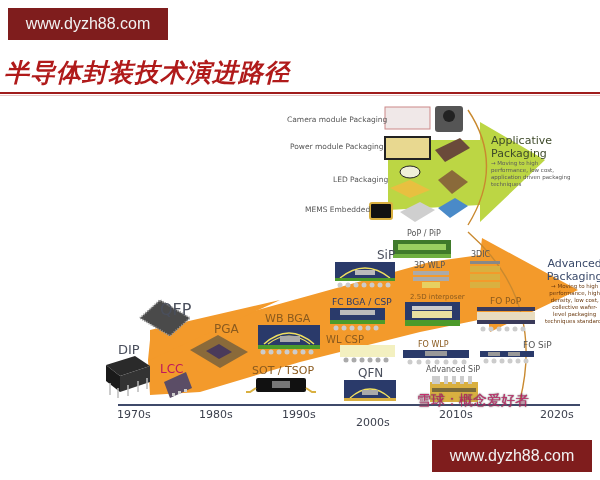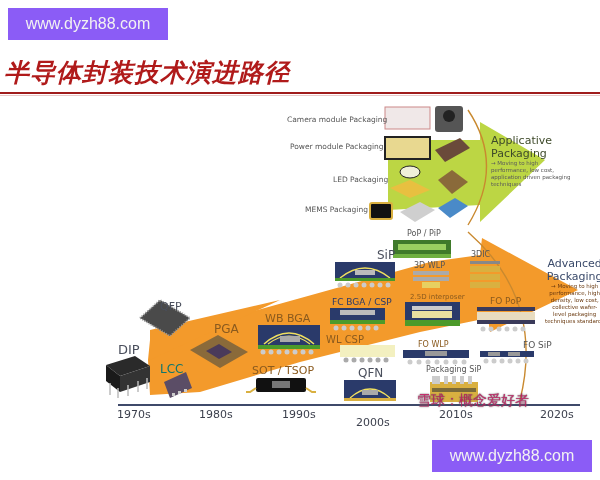--- a/index.html
+++ b/index.html
@@ -1,18 +1,18 @@
 <!DOCTYPE html>
 <html><head>
 <meta charset="utf-8">
 <style>
   html,body{margin:0;padding:0;}
   body{width:600px;height:480px;position:relative;overflow:hidden;background:#ffffff;font-family:"DejaVu Sans",sans-serif;}
   .abs{position:absolute;}
-  .wm-box{background:#8b5cf6;color:#f2f2f2;font-family:"Liberation Sans",sans-serif;font-size:16px;display:flex;align-items:center;justify-content:center;}
+  .wm-box{background:#7f1d1d;color:#f2f2f2;font-family:"Liberation Sans",sans-serif;font-size:16px;display:flex;align-items:center;justify-content:center;}
   .title{left:4px;top:56px;font-family:"DejaVu Serif",serif;font-style:italic;font-weight:bold;font-size:25px;color:#b01a1a;letter-spacing:1px;white-space:nowrap;}
   .rule{left:0;top:92px;width:600px;height:2px;background:#a01c1c;}
   .rule2{left:0;top:95px;width:600px;height:1px;background:#e9c9c9;}
   svg{position:absolute;left:0;top:0;}
   .lbl{position:absolute;font-family:"DejaVu Sans",sans-serif;color:#444a58;white-space:nowrap;}
   .pkgtxt{font-size:13px;color:#4a4f5c;}
   .smalltxt{font-size:8px;color:#555;}
   .decade{position:absolute;top:408px;font-size:11px;color:#3b3f4c;font-family:"DejaVu Sans",sans-serif;}
   .applabel{font-size:7.5px;color:#555;}
   .cat-title{font-size:11px;line-height:13px;}
@@ -239,42 +239,42 @@
     <polygon points="438,180 452,170 468,182 452,194" fill="#8a6a3a"></polygon>
   </g>
   <g>
     <rect x="370" y="203" width="22" height="16" rx="2" fill="#111" stroke="#d9b040" stroke-width="2"></rect>
     <polygon points="400,212 420,202 435,210 415,222" fill="#cfcfcf"></polygon>
     <polygon points="438,208 455,198 468,206 450,218" fill="#4a8ac8"></polygon>
   </g>
 </svg>
 
 <div class="lbl pkgtxt" style="left:118px;top:342px;">DIP</div>
-<div class="lbl pkgtxt" style="left:160px;top:300px;font-size:11px;">QFP</div>
-<div class="lbl pkgtxt" style="left:160px;top:362px;font-size:12px;color:#0f766e;">LCC</div>
+<div class="lbl pkgtxt" style="left:160px;top:300px;font-size:16px;">QFP</div>
+<div class="lbl pkgtxt" style="left:160px;top:362px;font-size:12px;color:#be185d;">LCC</div>
 <div class="lbl pkgtxt" style="left:214px;top:322px;font-size:12px;color:#8a5a1e;">PGA</div>
 <div class="lbl pkgtxt" style="left:265px;top:312px;font-size:11px;color:#8a5a1e;">WB BGA</div>
 <div class="lbl pkgtxt" style="left:252px;top:364px;font-size:11px;color:#8a5a1e;">SOT / TSOP</div>
 <div class="lbl pkgtxt" style="left:357px;top:248px;font-size:12px;margin-left:20px;">SiP</div>
 <div class="lbl smalltxt" style="left:407px;top:229px;font-size:8px;">PoP / PiP</div>
 <div class="lbl smalltxt" style="left:414px;top:261px;">3D WLP</div>
 <div class="lbl smalltxt" style="left:471px;top:250px;">3DIC</div>
 <div class="lbl smalltxt" style="left:332px;top:297px;font-size:9px;color:#2a3a6a;">FC BGA / CSP</div>
 <div class="lbl smalltxt" style="left:410px;top:293px;font-size:7px;color:#8a5a1e;">2.5D interposer</div>
 <div class="lbl smalltxt" style="left:490px;top:296px;font-size:9px;color:#8a5a1e;">FO PoP</div>
 <div class="lbl smalltxt" style="left:326px;top:334px;font-size:10px;color:#8a5a1e;">WL CSP</div>
 <div class="lbl smalltxt" style="left:418px;top:340px;font-size:8px;color:#8a5a1e;">FO WLP</div>
 <div class="lbl smalltxt" style="left:495px;top:340px;font-size:9px;margin-left:28px;">FO SiP</div>
 <div class="lbl pkgtxt" style="left:358px;top:366px;font-size:12px;">QFN</div>
-<div class="lbl smalltxt" style="left:426px;top:365px;">Packaging SiP</div>
+<div class="lbl smalltxt" style="left:426px;top:365px;">Advanced SiP</div>
 
 <div class="lbl applabel" style="left:287px;top:115px;">Camera module Packaging</div>
 <div class="lbl applabel" style="left:290px;top:142px;">Power module Packaging</div>
 <div class="lbl applabel" style="left:333px;top:175px;">LED Packaging</div>
-<div class="lbl applabel" style="left:305px;top:205px;">MEMS Packaging</div>
+<div class="lbl applabel" style="left:305px;top:205px;">MEMS Embedded</div>
 
 <div class="lbl" style="left:491px;top:134px;">
   <div class="cat-title" style="color:#3e4a2a;">Applicative</div>
   <div class="cat-title" style="color:#3e4a2a;">Packaging</div>
   <div class="cat-desc">→ Moving to high</div>
   <div class="cat-desc">performance, low cost,</div>
   <div class="cat-desc">application driven packaging</div>
   <div class="cat-desc">techniques</div>
 </div>
 <div class="lbl" style="left:545px;top:257px;text-align:center;">

